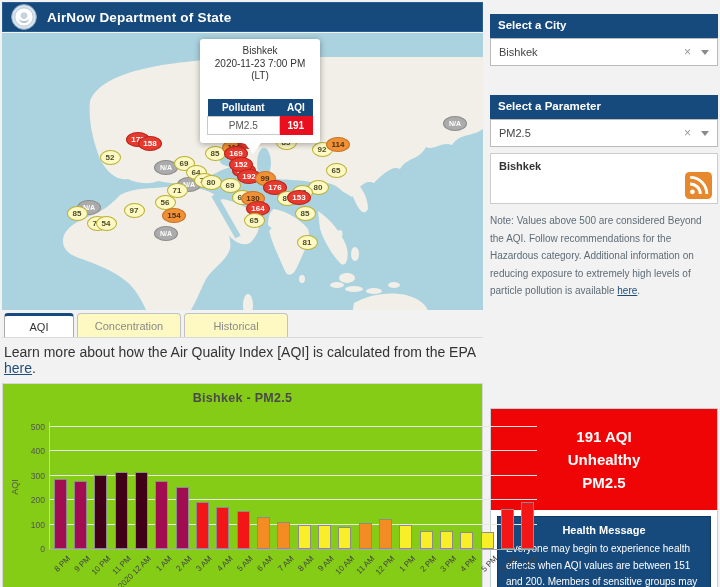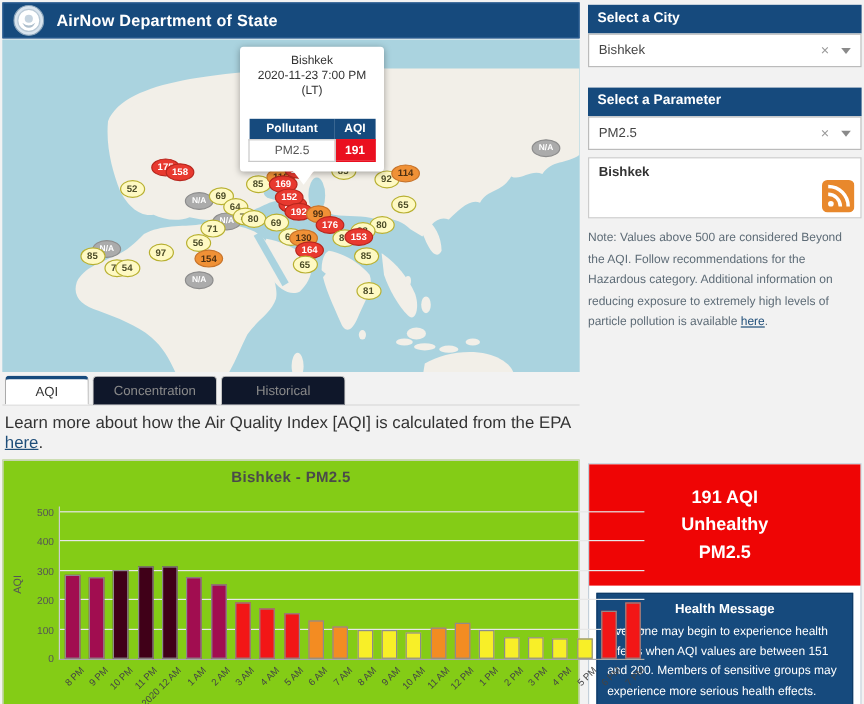--- a/index.html
+++ b/index.html
@@ -30,21 +30,21 @@
   .popup .city, .popup .dt, .popup .tz { text-align:center; font-size:10px; color:#333; line-height:1.25; }
   .popup table { width:100%; border-collapse:collapse; margin-top:16px; font-size:10px; }
   .popup th { background:#164a7d; color:#fff; font-weight:bold; padding:3px 2px; text-align:center; }
   .popup td { text-align:center; padding:3px 2px; }
   .popup td.poll { background:#fff; border:1px solid #c9c9c9; color:#555; }
   .popup td.aqi { background:#ea0f1f; color:#fff; font-weight:bold; border:1px solid #ea0f1f; }
 
   
   .tabs-row { display:flex; gap:3px; margin-top:3px; padding-left:2px; border-bottom:1px solid #d9d9d9; }
   .tab { width:104px; height:24px; display:flex; align-items:center; justify-content:center;
-         font-size:11px; color:#8a8a8a; background:#0f172a; border:1px solid #c2c2c2; border-bottom:none;
+         font-size:11px; color:#8a8a8a; background:#fef9c3; border:1px solid #c2c2c2; border-bottom:none;
          border-radius:4px 4px 0 0; cursor:pointer; }
   .tab.active { background:#fff; color:#333; border:1px solid #aaa; border-top:3px solid #164a7d; border-bottom:none; width:70px; }
   .learn-more { font-size:14px; color:#333; padding:6px 2px 5px 2px; }
   a.lnk { color:#1f4e79; text-decoration:underline; cursor:pointer; }
 
   
   .chart-card { position:relative; margin-top:2px; height:219px; background:#84cc16; border:1px solid #d7d7d7; }
   .chart-title { text-align:center; font-size:12.5px; font-weight:bold; color:#4a4a4a; margin-top:7px; letter-spacing:.3px; }
   .ylabel { position:absolute; left:4px; top:98px; font-size:9px; color:#555; transform:rotate(-90deg); }
   .plot { position:absolute; left:46px; top:38px; width:488px; height:128px; border-left:1px solid #ccc; border-bottom:1px solid #a9a9a9; }
@@ -57,22 +57,22 @@
           font-size:8px; color:#444; white-space:nowrap; }
 
   
   .panel-head { background:#164a7d; color:#fff; font-size:11.5px; font-weight:bold; padding:5px 8px; height:24px; }
   .select-box { background:#fff; border:1px solid #bbb; height:28px; display:flex; align-items:center;
                 padding:0 8px; font-size:11px; color:#444; cursor:pointer; }
   .select-box .val { flex:1; }
   .clear-x { color:#999; font-size:12px; margin-right:10px; cursor:pointer; }
   .dd-arrow { width:0; height:0; border-left:4px solid transparent; border-right:4px solid transparent;
               border-top:5px solid #8a8a8a; cursor:pointer; }
-  .panel.city { margin-top:2px; }
-  .panel.param { margin-top:17px; }
+  .panel.city { margin-top:12px; }
+  .panel.param { margin-top:29px; }
   .feed-box { margin-top:6px; background:#fff; border:1px solid #ccc; height:51px; position:relative; padding:6px 8px; }
   .feed-box .flabel { font-size:11px; font-weight:bold; color:#333; }
   .rss { position:absolute; right:5px; bottom:4px; cursor:pointer; }
   .note { margin-top:8px; font-size:10px; line-height:1.75; color:#5e6c77; padding-right:2px; }
 
   .conditions { margin-top:108px; border:1px solid #c3cfd9; background:#fff; }
   .cond-head { background:#164a7d; color:#fff; text-align:center; padding:7px 4px 8px 4px; }
   .cond-head .l1 { font-size:12.5px; font-weight:bold; }
   .cond-head .l2 { font-size:9.5px; font-weight:bold; margin-top:3px; }
   .cond-head .l3 { font-size:11.5px; font-weight:bold; margin-top:3px; }

